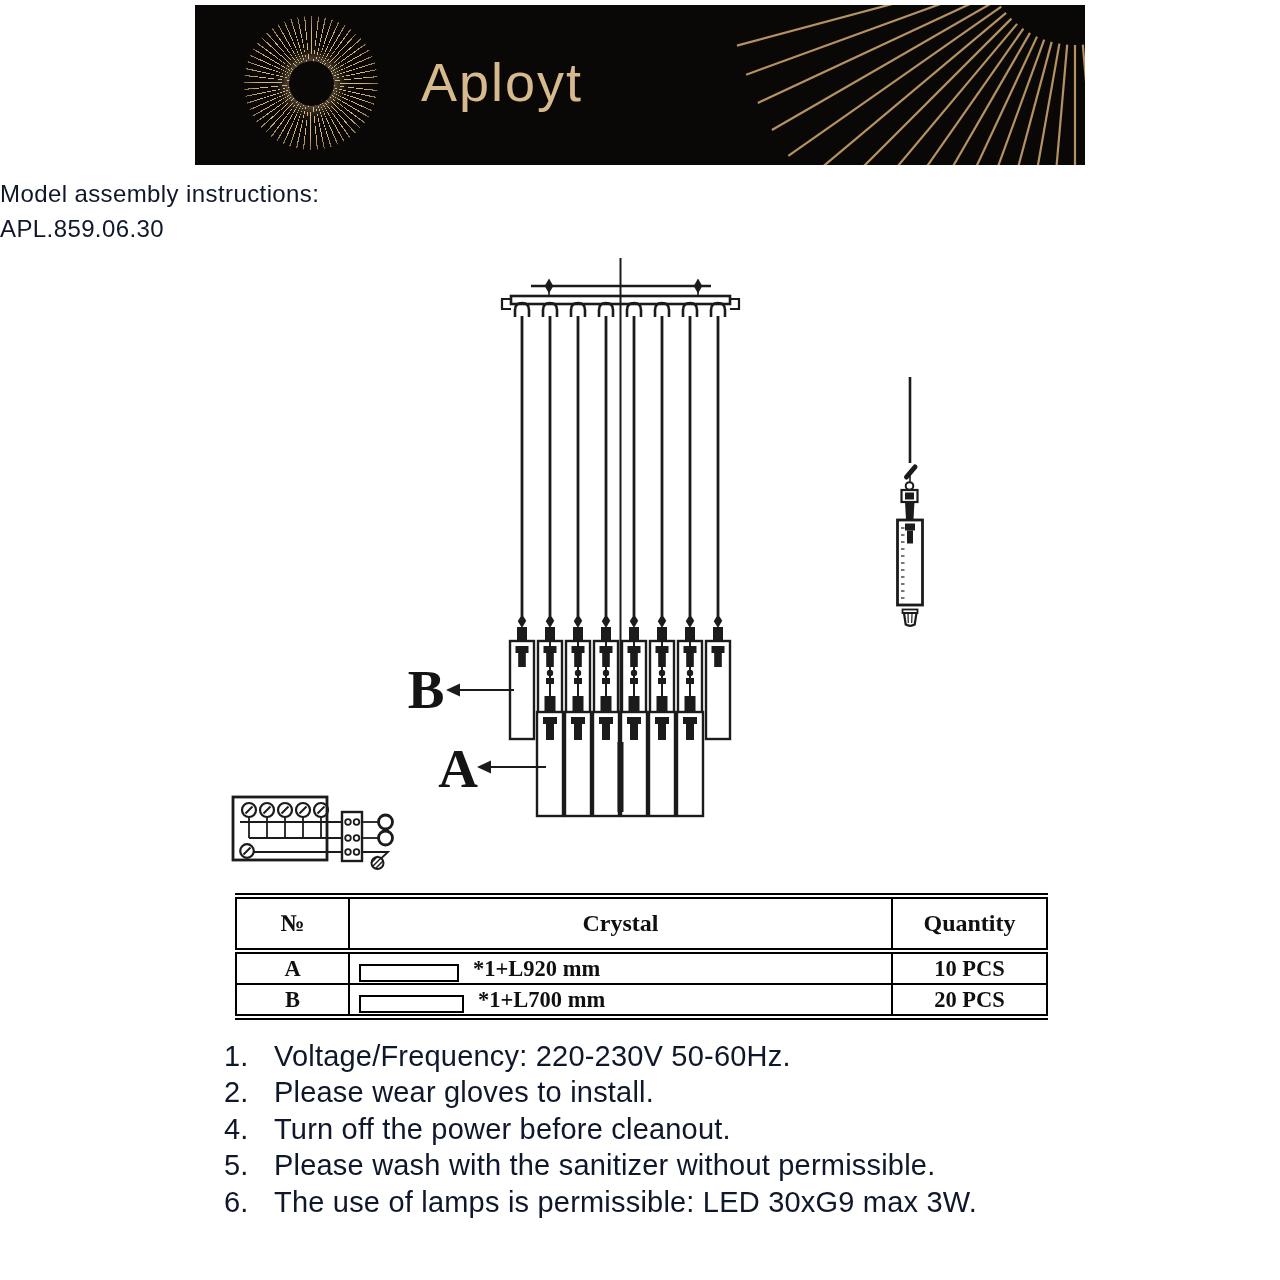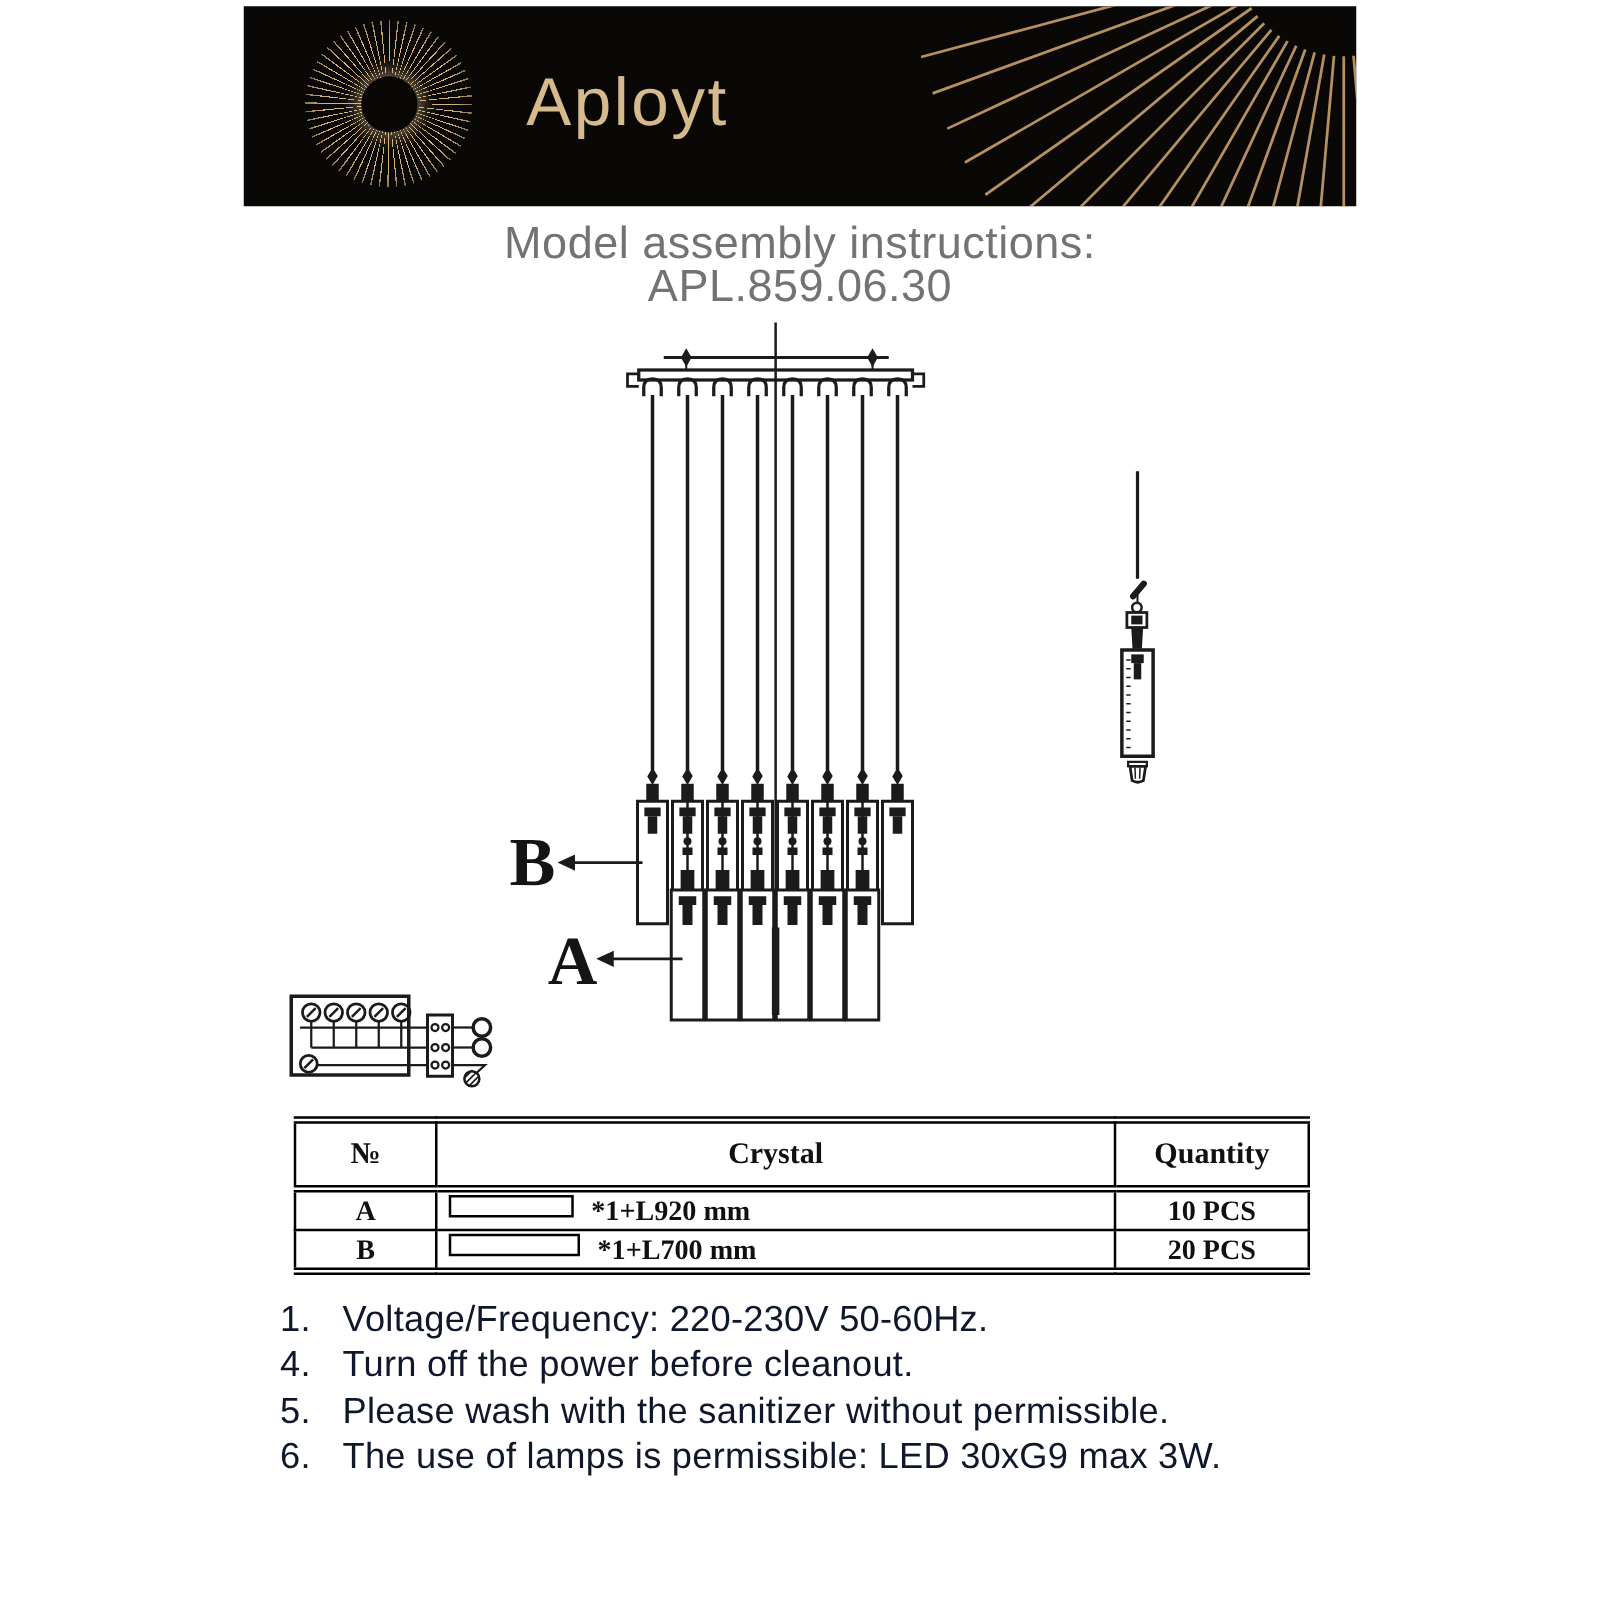--- a/index.html
+++ b/index.html
@@ -13,35 +13,35 @@
   .spokes{position:absolute;inset:0;border-radius:50%;
     background:repeating-conic-gradient(from 0deg, rgba(226,189,128,.95) 0deg 1deg, rgba(10,8,7,0) 1deg 6deg);
     -webkit-mask-image:radial-gradient(circle,#000 55%,rgba(0,0,0,.25) 85%,transparent 99%);
             mask-image:radial-gradient(circle,#000 55%,rgba(0,0,0,.25) 85%,transparent 99%);}
   .hole{position:absolute;left:50%;top:50%;width:45px;height:45px;margin:-22.5px 0 0 -22.5px;border-radius:50%;
     background:#0a0807;box-shadow:0 0 13px 5px rgba(240,208,155,.42);}
   .brand{position:absolute;left:226px;top:50px;font-size:54px;line-height:1;letter-spacing:2px;
     color:#d6ba8e;font-weight:400;}
 
   
-  .titleblock{position:absolute;left:0;top:176px;width:1280px;text-align:center;color:#737373;
-    font-size:36px;line-height:35px;letter-spacing:.4px;}
+  .titleblock{position:absolute;left:0;top:176px;width:1280px;text-align:left;color:#0f172a;
+    font-size:24px;line-height:35px;letter-spacing:.4px;}
 
   
   .diagram{position:absolute;left:200px;top:252px;}
   .plabel{font-family:"Liberation Serif","DejaVu Serif",serif;font-weight:700;font-size:55px;fill:#141414;}
 
   
   .parts{position:absolute;left:235px;top:893px;width:811px;border-collapse:collapse;table-layout:fixed;
     font-family:"Liberation Serif","DejaVu Serif",serif;font-weight:700;color:#101010;
     border-top:6px double #000;border-bottom:6px double #000;}
   .parts th,.parts td{border:2.4px solid #000;padding:0;text-align:center;}
   .parts thead th{height:49px;font-size:24px;border-bottom:6px double #000;}
   .parts tbody td{height:29px;font-size:22.5px;}
-  .cellflex{display:flex;align-items:flex-start;padding-left:9px;}
+  .cellflex{display:flex;align-items:flex-end;padding-left:9px;}
   .crect{display:inline-block;height:14px;border:2.2px solid #000;margin-right:14px;flex:none;}
   .r1{width:96px}.r2{width:101px}
 
   
   .instr{position:absolute;left:224px;top:1038px;margin:0;padding:0;list-style:none;
     font-size:29px;line-height:36.4px;color:#0f172a;letter-spacing:.2px;white-space:nowrap;}
   .instr .num{display:inline-block;width:50px;}
 </style>
 </head>
 <body>
@@ -281,18 +281,19 @@
               <span>*1+L700 mm</span>
             </div>
           </td>
         <td>20 PCS</td>
       </tr>
     </tbody>
   </table>
 
   <ol class="instr">
     <li><span class="num">1.</span><span>Voltage/Frequency: 220-230V 50-60Hz.</span></li>
+    <li><span class="num">2.</span><span>Please wear gloves to install.</span></li>
     <li><span class="num">4.</span><span>Turn off the power before cleanout.</span></li>
     <li><span class="num">5.</span><span>Please wash with the sanitizer without permissible.</span></li>
     <li><span class="num">6.</span><span>The use of lamps is permissible: LED 30xG9 max 3W.</span></li>
   </ol>
 
 </div>
 
 </body></html>

